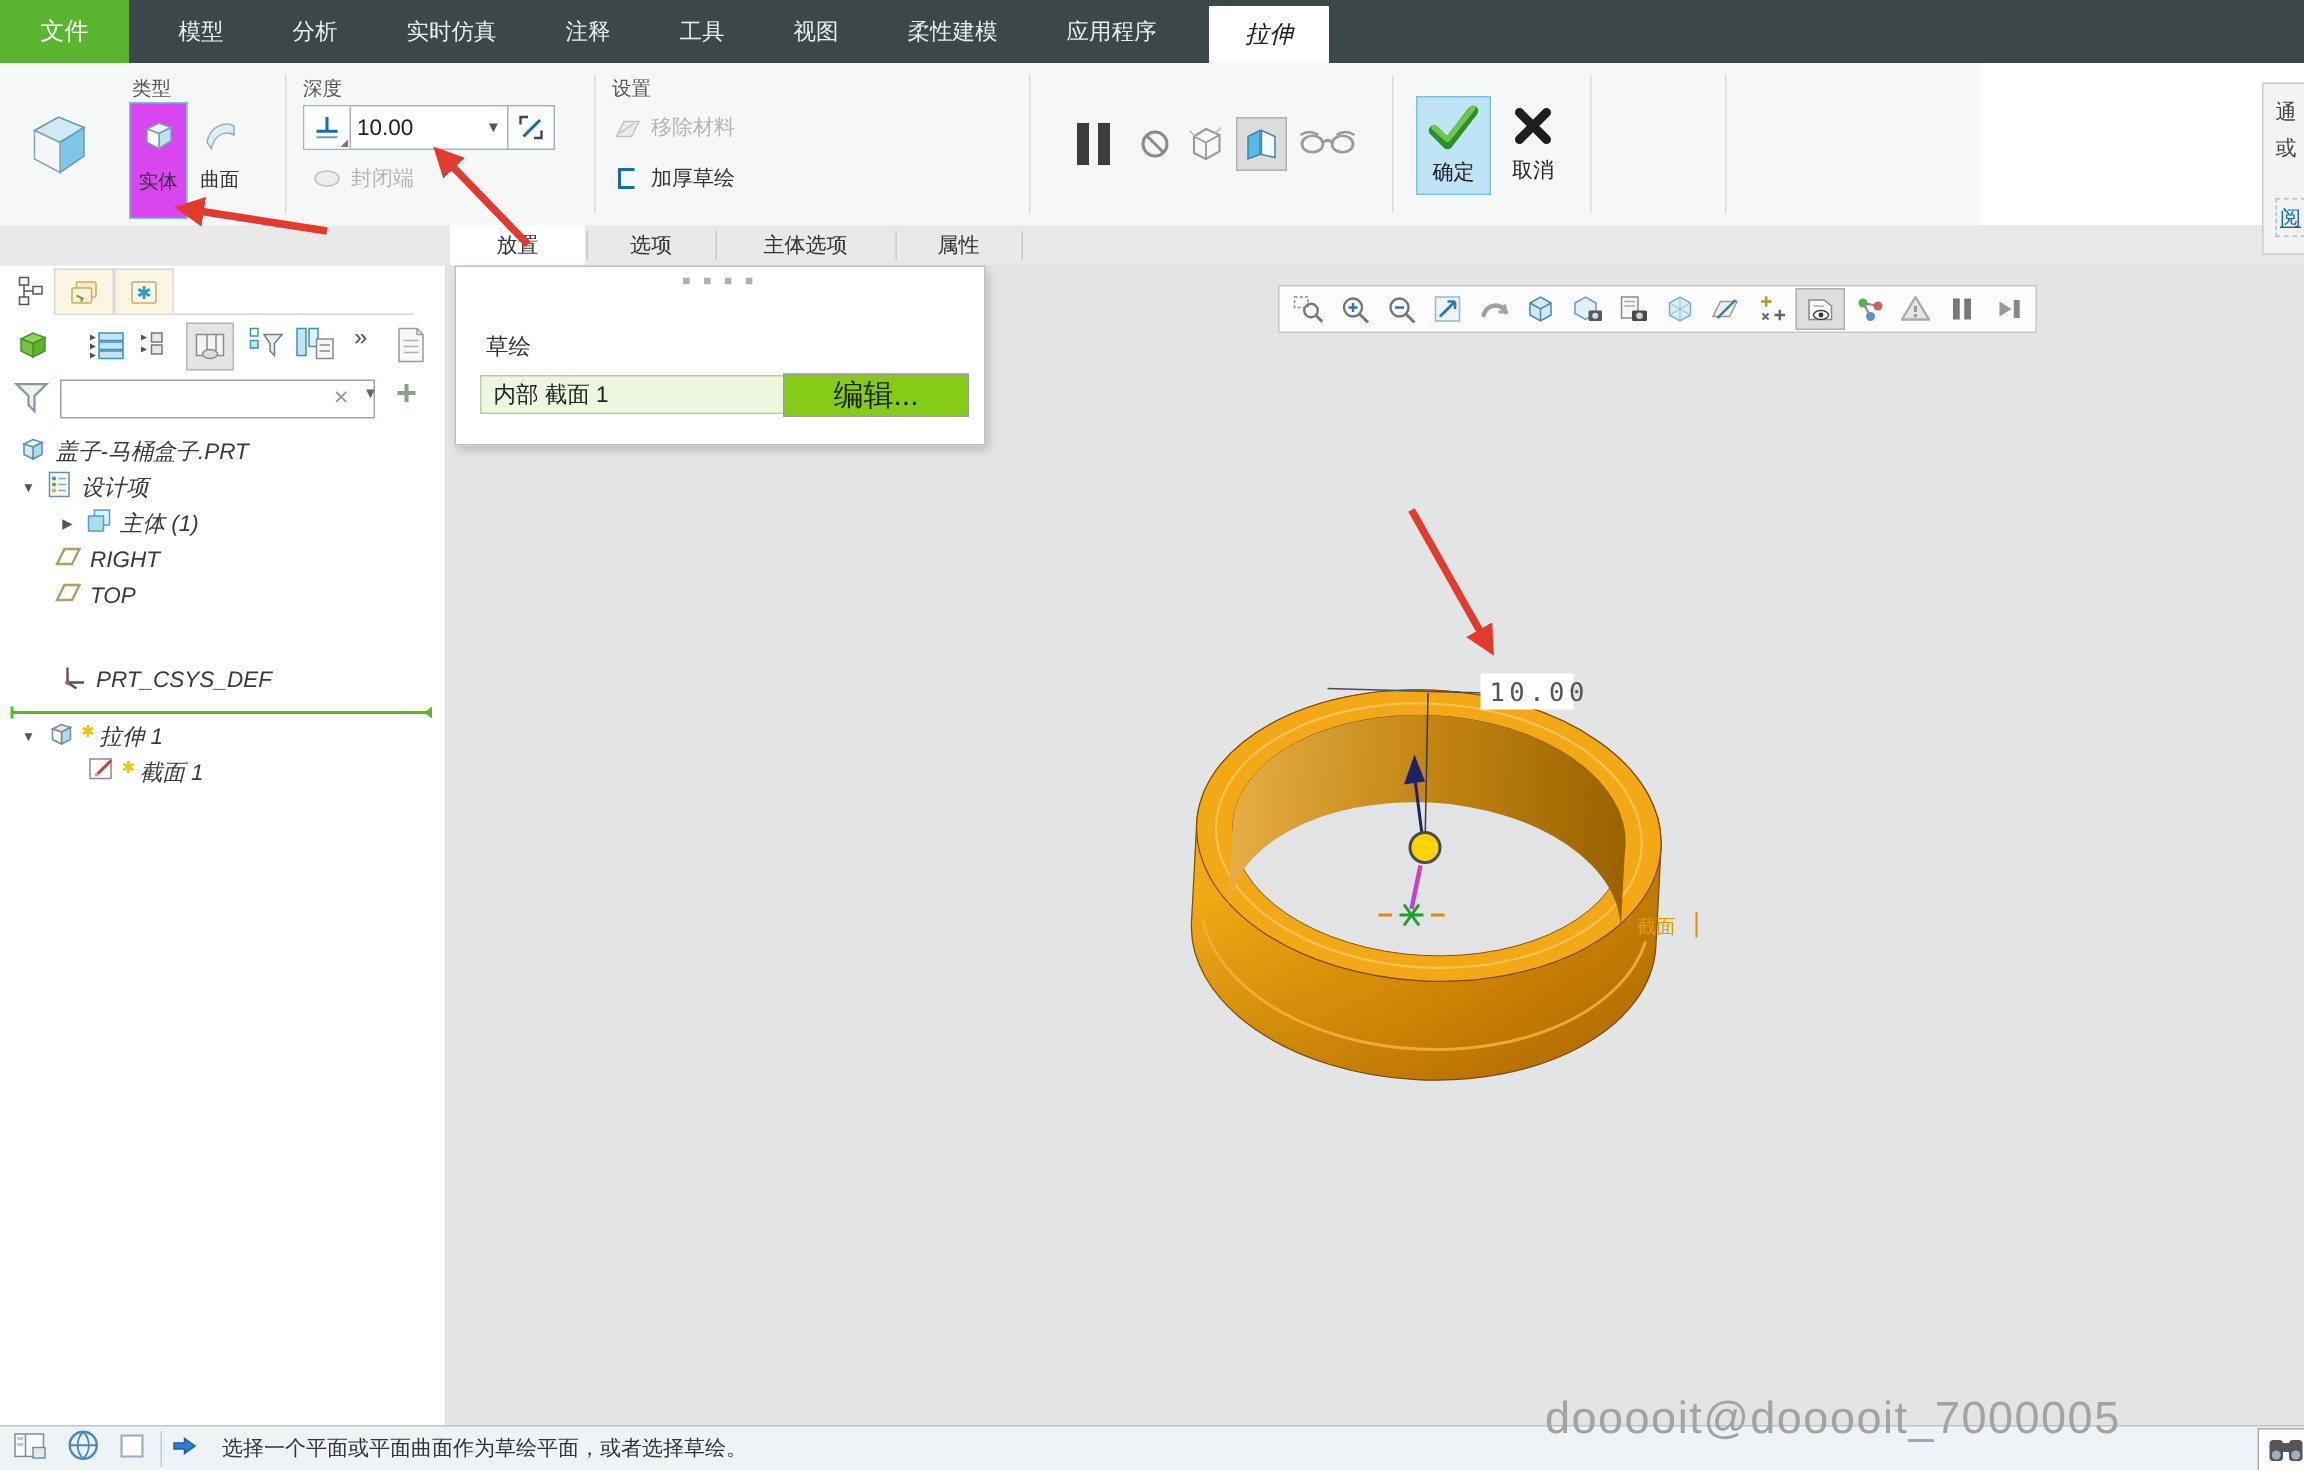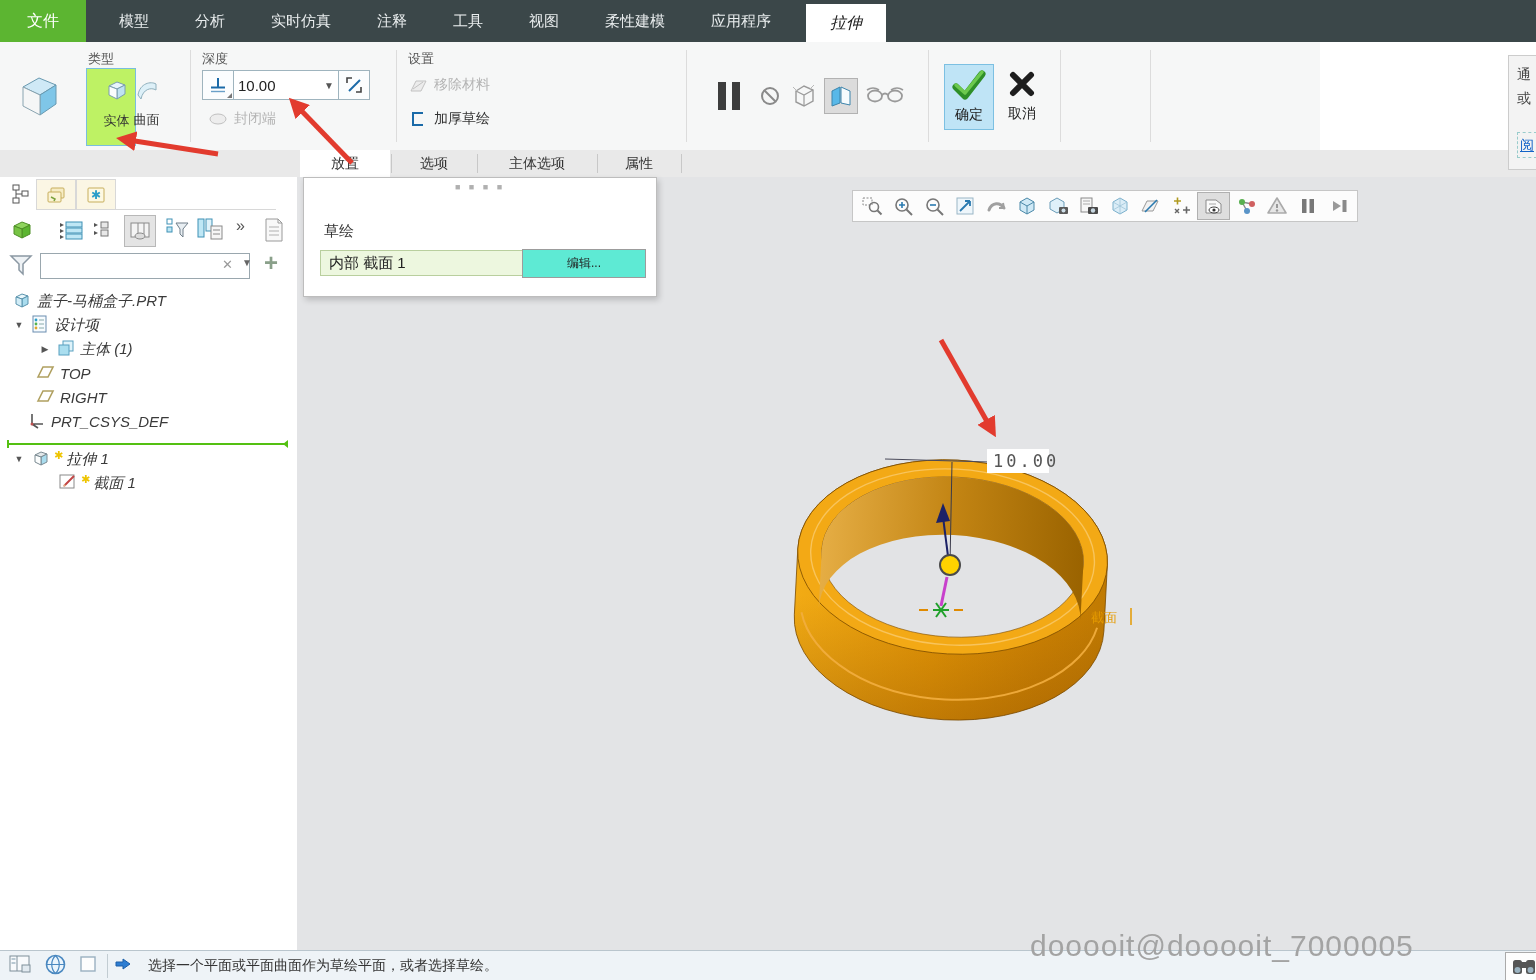--- a/index.html
+++ b/index.html
@@ -10,21 +10,21 @@
   .menubar{position:absolute;left:0;top:0;width:1536px;height:42px;background:#3b4749;display:flex;align-items:stretch;}
   .file-btn{width:86px;background:#5cb531;color:#fff;font-size:16px;display:flex;align-items:center;justify-content:center;}
   .menu-tabs{display:flex;margin-left:10px;justify-content:flex-end;}
   .menu-tab{color:#e9edee;font-size:15px;padding:0 23px;display:flex;align-items:center;white-space:nowrap;}
   .ctx-tab{background:#fff;color:#222;font-style:italic;font-size:16px;padding:0 24px;margin-left:12px;display:flex;align-items:center;margin-top:4px;}
   
   .ribbon{position:absolute;left:0;top:42px;width:1320px;height:108px;background:#f6f7f7;border-bottom:1px solid #e0e0e0;}
   .grp-label{position:absolute;font-size:13px;color:#555;}
   .vsep{position:absolute;top:8px;width:1px;height:92px;background:#dcdcdc;}
   .tool-btn{position:absolute;display:flex;flex-direction:column;align-items:center;justify-content:flex-start;font-size:13px;color:#333;}
-  .tool-btn.sel{background:#bef264;border:1px solid #79bede;padding-left:11px;}
+  .tool-btn.sel{background:#d946ef;border:1px solid #79bede;}
   .dis{color:#b4b4b4;}
   .depth-box{position:absolute;display:flex;align-items:center;border:1px solid #9fb4be;background:#fff;height:28px;}
   .depth-field{border:none;outline:none;width:76px;font-size:15px;color:#222;padding:0 4px;font-family:inherit;}
   .mini-row{position:absolute;display:flex;align-items:center;gap:6px;font-size:14px;font-family:Liberation Serif, serif;}
   .ok-btn{position:absolute;width:48px;height:64px;background:#bfe4f6;border:1px solid #7cc0e2;display:flex;flex-direction:column;align-items:center;font-size:14px;color:#222;}
   .cancel-btn{position:absolute;width:48px;height:64px;display:flex;flex-direction:column;align-items:center;font-size:14px;color:#222;}
   .prev-btn{position:absolute;display:flex;align-items:center;justify-content:center;}
   .prev-btn.pressed{background:#dcdcdc;border:1px solid #b2b2b2;}
   
   .tabrow{position:absolute;left:0;top:150px;width:1536px;height:27px;background:#e9e9e9;border-bottom:1px solid #cfcfcf;}
@@ -46,21 +46,21 @@
   
   .viewport{position:absolute;left:297px;top:177px;width:1239px;height:773px;background:#e3e4e6;}
   .gtoolbar{position:absolute;left:555px;top:13px;height:30px;background:#fcfcfc;border:1px solid #c6c6c6;display:flex;align-items:center;padding:0 3px;}
   .gbtn{width:31px;height:26px;display:flex;align-items:center;justify-content:center;}
   .gbtn.pressed{background:#dedede;border:1px solid #b0b0b0;}
   
   .ppanel{position:absolute;left:6px;top:0px;width:352px;height:118px;background:#fff;border:1px solid #bdbdbd;box-shadow:2px 3px 6px rgba(0,0,0,.18);}
   .grip{position:absolute;left:0;right:0;top:4px;text-align:center;color:#b0b0b0;font-size:9px;letter-spacing:3px;}
   .ppanel .title{position:absolute;left:20px;top:44px;font-size:15px;color:#333;}
   .sk-field{position:absolute;left:16px;top:72px;width:192px;height:24px;background:#edf7df;border:1px solid #b9cf9e;font-size:15px;display:flex;align-items:center;padding:0 8px;color:#222;}
-  .edit-btn{position:absolute;left:218px;top:71px;width:122px;height:27px;background:#5eead4;border:1px solid #9c9c9c;font-size:12px;display:flex;align-items:center;justify-content:center;color:#222;}
+  .edit-btn{position:absolute;left:218px;top:71px;width:122px;height:27px;background:#84cc16;border:1px solid #9c9c9c;font-size:20px;display:flex;align-items:center;justify-content:center;color:#222;}
   
   .statusbar{position:absolute;left:0;top:950px;width:1536px;height:30px;background:#eef3f7;border-top:1px solid #b9c5cd;display:flex;align-items:center;}
   .sb-sep{width:1px;height:24px;background:#c2ccd2;margin:0 6px;}
   .sb-msg{font-size:14px;color:#333;margin-left:16px;}
   .watermark{position:absolute;left:1030px;top:929px;font-size:30px;color:#a3a3a3;z-index:40;letter-spacing:1px;}
   .sidebox{position:absolute;left:1508px;top:55px;width:80px;height:107px;background:#f3f3f3;border:1px solid #cccccc;z-index:30;font-size:14px;color:#444;padding:6px 0 0 8px;line-height:24px;}
   .sidebox .lnk{color:#1464c8;text-decoration:underline;display:inline-block;margin-top:22px;border:1px dashed #9cc;padding:0 2px;}
   .binobox{position:absolute;left:1505px;top:952px;width:40px;height:27px;background:#fdfdfd;border:1px solid #aaa;z-index:45;display:flex;align-items:center;padding-left:5px;}
   .overlay{position:absolute;left:0;top:0;width:1536px;height:980px;pointer-events:none;z-index:50;}
 </style>
@@ -356,31 +356,31 @@
           </svg>
         </span>
         <span>主体 (1)</span>
       </div>
       <div class="trow" style="padding-left:36px;">
         <span>
           <svg width="19" height="16" viewBox="0 0 19 16">
               <path d="M2 13 L7 3 L17 3 L12 13 Z" fill="#ffffff" stroke="#b0a060" stroke-width="1.6"></path>
             </svg>
         </span>
-        <span>TOP</span>
+        <span>RIGHT</span>
       </div>
       <div class="trow" style="padding-left:36px;">
         <span>
           <svg width="19" height="16" viewBox="0 0 19 16">
               <path d="M2 13 L7 3 L17 3 L12 13 Z" fill="#ffffff" stroke="#b0a060" stroke-width="1.6"></path>
             </svg>
         </span>
-        <span>RIGHT</span>
-      </div>
-      <div class="trow" style="padding-left:28px;">
+        <span>TOP</span>
+      </div>
+      <div class="trow" style="padding-left:41px;margin-top:32px;">
         <span>
           <svg width="18" height="18" viewBox="0 0 18 18">
             <path d="M4 13 H15 M4 13 V3 M4 13 L10 17" fill="none" stroke="#555" stroke-width="1.6"></path>
             <circle cx="4" cy="13" r="1.5" fill="#c05050"></circle>
           </svg>
         </span>
         <span>PRT_CSYS_DEF</span>
       </div>
       <div class="insline">
         <svg width="297" height="10" viewBox="0 0 297 10">

